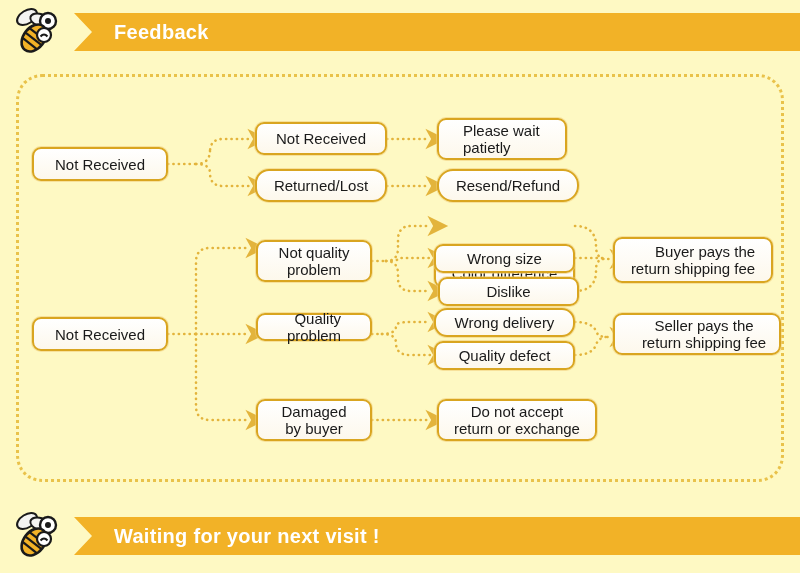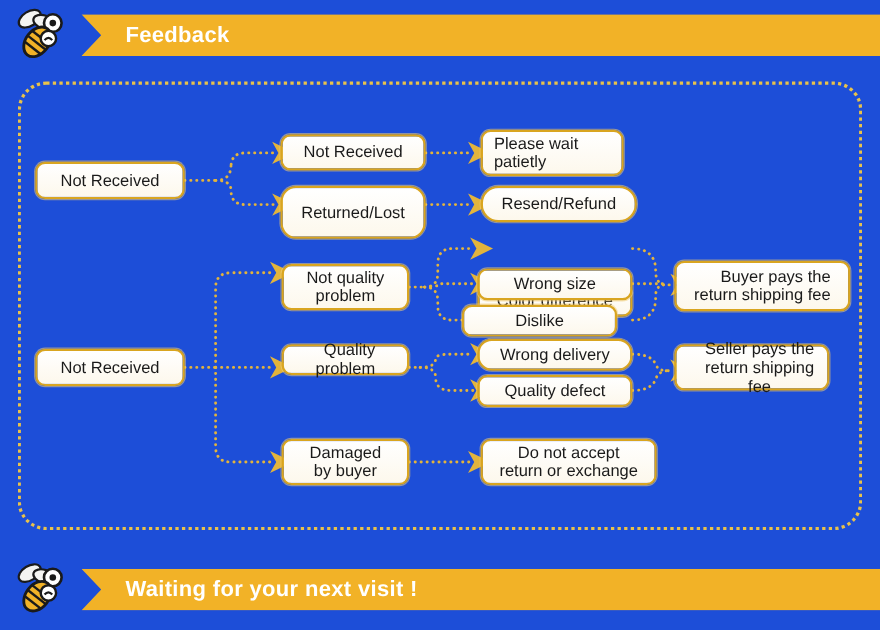--- a/index.html
+++ b/index.html
@@ -2,21 +2,21 @@
 <html><head>
 <meta charset="utf-8">
 <style>
   * { box-sizing: border-box; margin: 0; padding: 0; }
   html, body {
     width: 800px; height: 573px;
     background: #ffffff;
     font-family: "Liberation Sans", sans-serif;
     overflow: hidden;
   }
-  .page { position: relative; width: 800px; height: 573px; background:#1d4ed8; }
+  .page { position: relative; width: 800px; height: 573px; background:#fef9c3; }
 
   
   .banner {
     position: absolute;
     height: 38px;
     background: #F2B227;
     color: #ffffff;
     display: flex;
     align-items: center;
     -webkit-clip-path: polygon(22px 0, 100% 0, 100% 100%, 22px 100%, 40px 50%);
@@ -155,52 +155,52 @@
 
     <path class="wire" d="M372,420 H428" marker-end="url(#ah)"></path>
   </svg>
 
   <div class="chart">
 
     <div class="node" style="left:32px;  top:147px; width:136px; height:34px;">Not Received</div>
 
     <div class="node" style="left:255px; top:122px; width:132px; height:33px;">Not Received</div>
 
-    <div class="node" style="left:255px; top:169px; width:132px; height:48px;border-radius:14px;">Returned/Lost</div>
-
-    <div class="node" style="left:437px; top:118px; width:130px; height:42px; justify-content:flex-start; text-align:left; padding-left:10px;">Please wait
+    <div class="node" style="left:255px; top:169px; width:132px; height:33px;border-radius:14px;">Returned/Lost</div>
+
+    <div class="node" style="left:437px; top:118px; width:130px; height:42px; justify-content:flex-start; text-align:left; padding-left:24px;">Please wait
 patietly</div>
 
     <div class="node" style="left:437px; top:169px; width:142px; height:33px;border-radius:16px;">Resend/Refund</div>
 
     <div class="node" style="left:32px;  top:317px; width:136px; height:34px;">Not Received</div>
 
     <div class="node" style="left:256px; top:240px; width:116px; height:42px;">Not quality
 problem</div>
 
     <div class="node" style="left:256px; top:313px; width:116px; height:28px;text-align:right;">Quality
 problem</div>
 
     <div class="node" style="left:256px; top:399px; width:116px; height:42px;">Damaged
 by buyer</div>
 
     <div class="node" style="left:434px; top:211px; width:141px; height:29px;margin-top:48px;">Color difference</div>
 
     <div class="node" style="left:434px; top:244px; width:141px; height:29px;">Wrong size</div>
 
-    <div class="node" style="left:420px; top:277px; width:141px; height:29px;">Dislike</div>
+    <div class="node" style="left:438px; top:277px; width:141px; height:29px;">Dislike</div>
 
     <div class="node" style="left:434px; top:308px; width:141px; height:29px;border-radius:13px;">Wrong delivery</div>
 
     <div class="node" style="left:434px; top:341px; width:141px; height:29px;">Quality defect</div>
 
     <div class="node" style="left:613px; top:237px; width:160px; height:46px;text-align:right;">Buyer pays the
 return shipping fee</div>
 
-    <div class="node" style="left:613px; top:313px; width:141px; height:42px;padding-left:20px;">Seller pays the
+    <div class="node" style="left:613px; top:313px; width:168px; height:42px;padding-left:20px;">Seller pays the
 return shipping fee</div>
 
     <div class="node" style="left:437px; top:399px; width:160px; height:42px;">Do not accept
 return or exchange</div>
   </div>
 
   <div class="banner" id="banner-bottom">
     <div class="banner-label">Waiting for your next visit !</div>
   </div>
 

